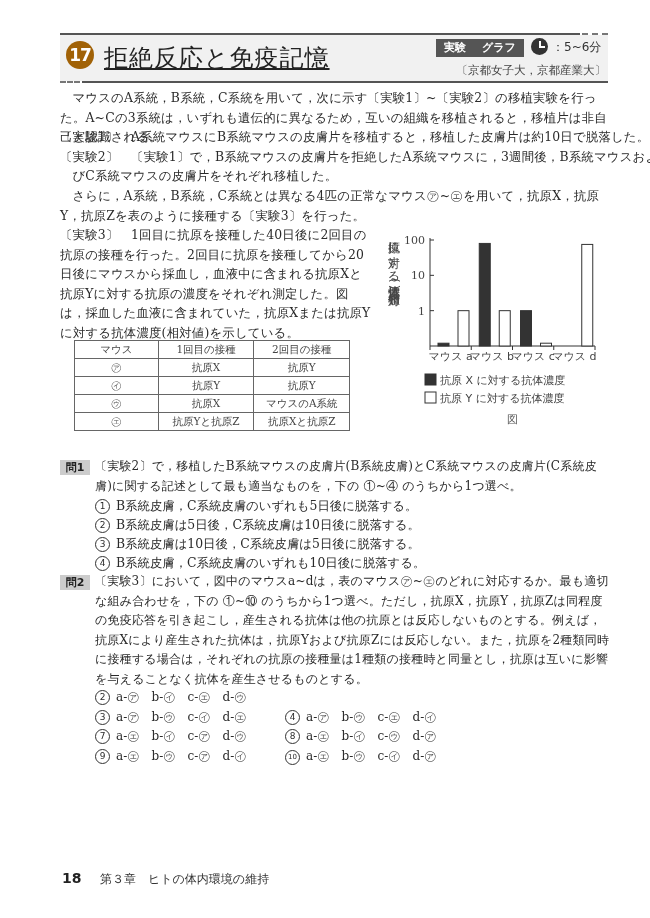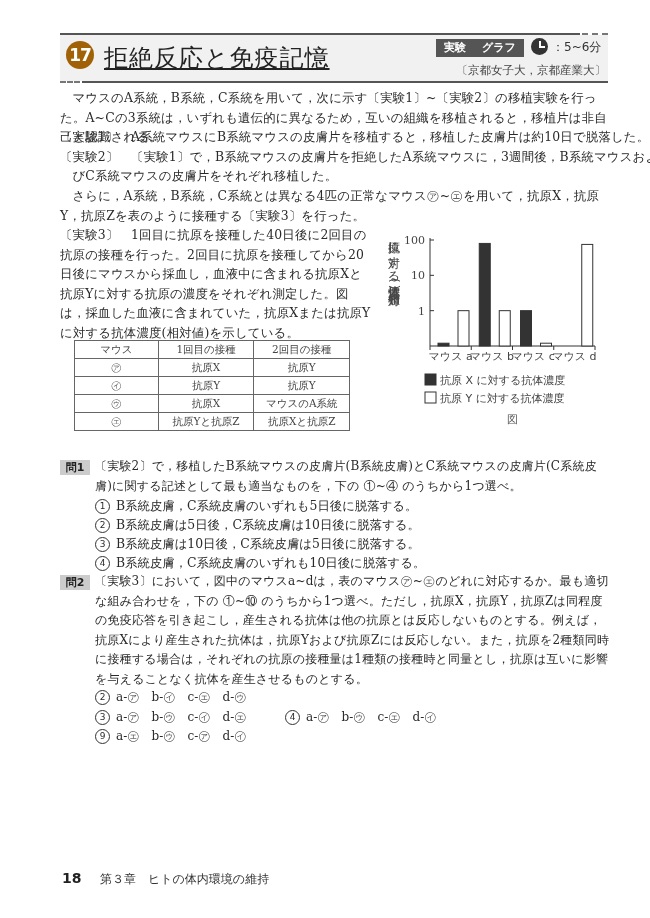--- a/index.html
+++ b/index.html
@@ -149,18 +149,23 @@
 
 <div class="grid2" id="q2grid">
     <div class="row">
       <div class="cell"><span class="circ">2</span><span class="pair">a-㋐</span><span class="pair">b-㋑</span><span class="pair">c-㋓</span><span class="pair">d-㋒</span></div>
     </div>
     <div class="row">
       <div class="cell"><span class="circ">3</span><span class="pair">a-㋐</span><span class="pair">b-㋒</span><span class="pair">c-㋑</span><span class="pair">d-㋓</span></div>
       <div class="cell"><span class="circ">4</span><span class="pair">a-㋐</span><span class="pair">b-㋒</span><span class="pair">c-㋓</span><span class="pair">d-㋑</span></div>
     </div>
     <div class="row">
+      <div class="cell"><span class="circ">7</span><span class="pair">a-㋓</span><span class="pair">b-㋑</span><span class="pair">c-㋐</span><span class="pair">d-㋒</span></div>
+      <div class="cell"><span class="circ">8</span><span class="pair">a-㋓</span><span class="pair">b-㋑</span><span class="pair">c-㋒</span><span class="pair">d-㋐</span></div>
+    </div>
+    <div class="row">
       <div class="cell"><span class="circ">9</span><span class="pair">a-㋓</span><span class="pair">b-㋒</span><span class="pair">c-㋐</span><span class="pair">d-㋑</span></div>
+      <div class="cell"><span class="circ" style="font-size: 7px;">10</span><span class="pair">a-㋓</span><span class="pair">b-㋒</span><span class="pair">c-㋑</span><span class="pair">d-㋐</span></div>
     </div>
   </div>
 
 <div class="pgnum">18</div>
 <div class="chap">第３章　ヒトの体内環境の維持</div>
 
 </body></html>

